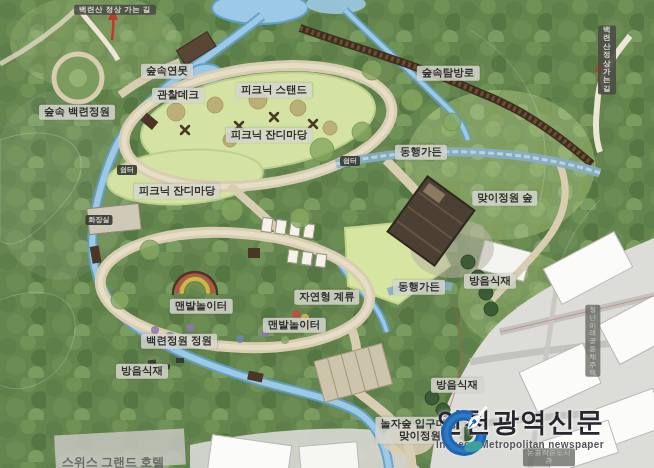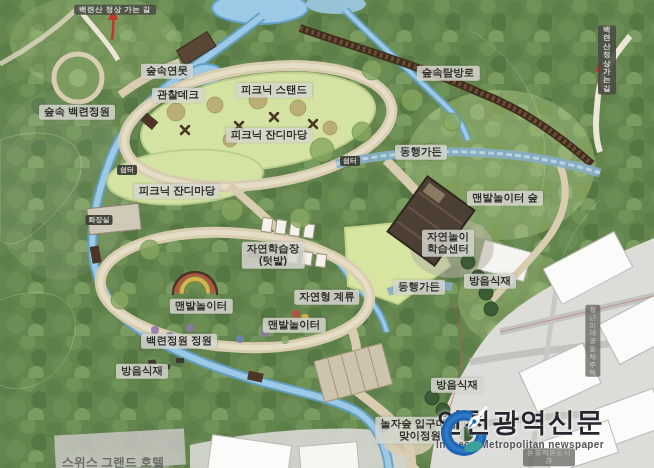--- a/index.html
+++ b/index.html
@@ -235,29 +235,25 @@
 <div class="labels">
   <span class="chip dark-small" style="left:115px;top:10px">백련산 정상 가는 길</span>
   <span class="chip dark-small" style="left:607px;top:60px">백련산 정상 가는 길</span>
   <span class="chip area" style="left:167px;top:71px">숲속연못</span>
   <span class="chip area" style="left:178px;top:95px">관찰데크</span>
   <span class="chip area" style="left:77px;top:112px">숲속 백련정원</span>
   <span class="chip area" style="left:274px;top:90px">피크닉 스탠드</span>
   <span class="chip area" style="left:269px;top:135px">피크닉 잔디마당</span>
   <span class="chip area" style="left:448px;top:73px">숲속탐방로</span>
   <span class="chip area" style="left:421px;top:152px">동행가든</span>
-  <span class="chip area" style="left:505px;top:198px">맨발놀이터 숲</span>
+  <span class="chip area" style="left:505px;top:198px">맞이정원 숲</span>
   <span class="chip dark-tiny" style="left:127px;top:170px">쉼터</span>
   <span class="chip dark-tiny" style="left:350px;top:161px">쉼터</span>
   <span class="chip area" style="left:177px;top:191px">피크닉 잔디마당</span>
   <span class="chip dark-tiny" style="left:99px;top:220px">화장실</span>
-  <span class="chip area" style="left:273px;top:255px">자연학습장
-(텃밭)</span>
-  <span class="chip area" style="left:448px;top:243px">자연놀이
-학습센터</span>
   <span class="chip area" style="left:419px;top:287px">동행가든</span>
   <span class="chip area" style="left:490px;top:281px">방음식재</span>
   <span class="chip area" style="left:327px;top:297px">자연형 계류</span>
   <span class="chip area" style="left:201px;top:306px">맨발놀이터</span>
   <span class="chip area" style="left:294px;top:325px">맨발놀이터</span>
   <span class="chip area" style="left:179px;top:341px">백련정원 정원</span>
   <span class="chip area" style="left:142px;top:371px">방음식재</span>
   <span class="chip area" style="left:457px;top:385px">방음식재</span>
   <span class="chip area" style="left:420px;top:430px">놀자숲 입구마당/
 맞이정원</span>

